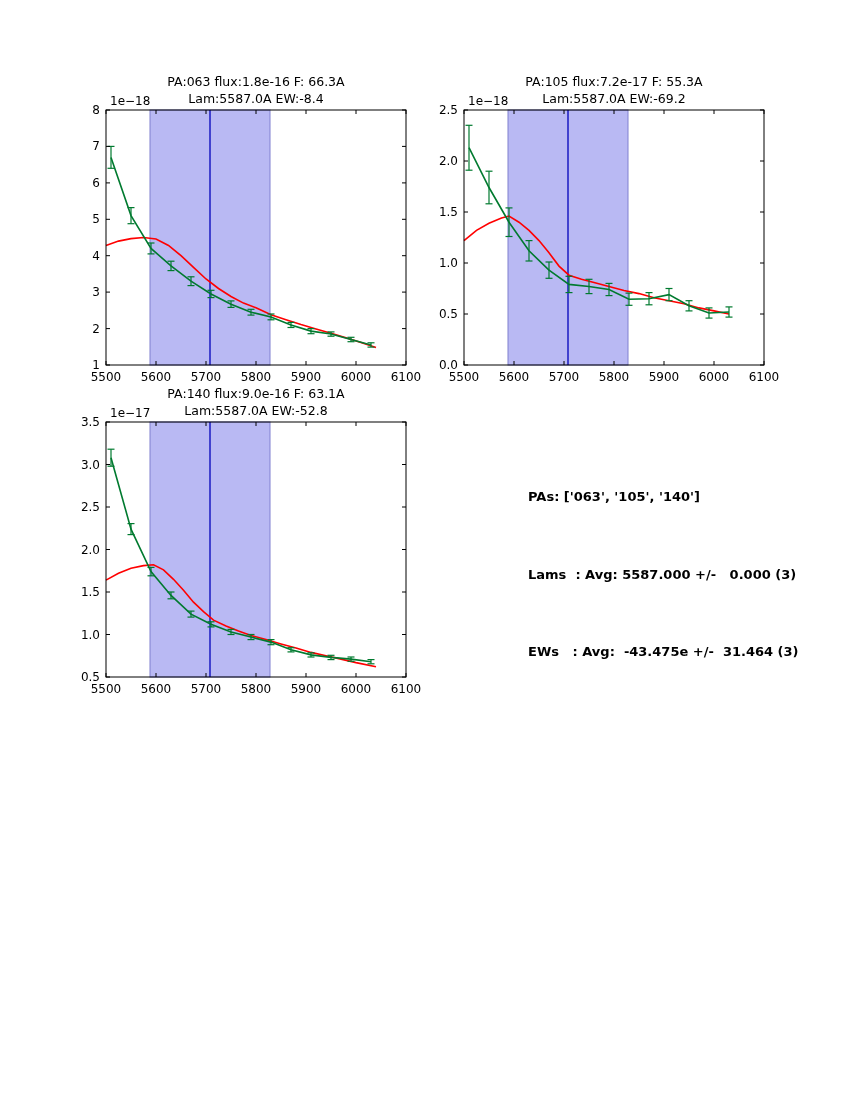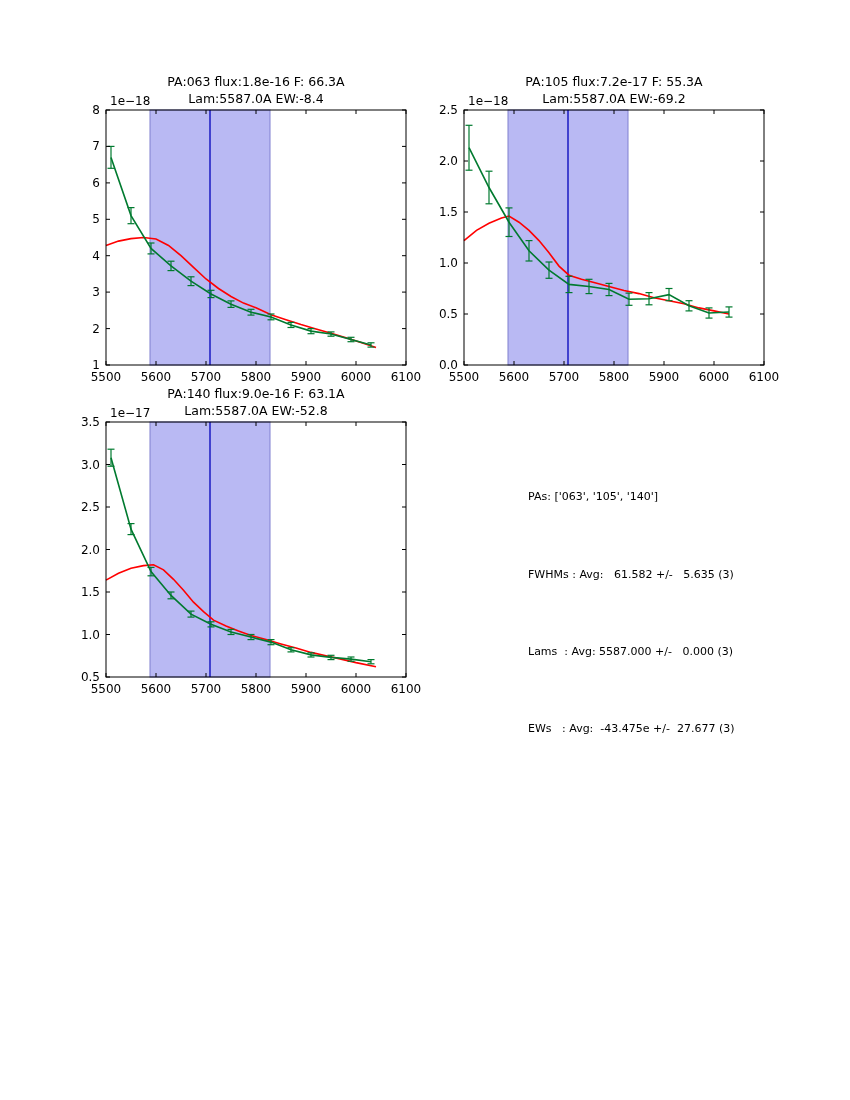--- a/index.html
+++ b/index.html
@@ -7,21 +7,21 @@
     position:relative; width:850px; height:1100px; background:#ffffff;
     font-family:"DejaVu Sans", sans-serif; overflow:hidden;
   }
   .plot { position:absolute; width:380px; height:345px; }
   .plot-0 { left:46px;  top:50px; }
   .plot-1 { left:404px; top:50px; }
   .plot-2 { left:46px;  top:362px; }
   .plot svg text { font-family:"DejaVu Sans", sans-serif; fill:#000000; }
   .stats {
     position:absolute; left:528px; top:433px;
-    font-size:11px; line-height:25.7px; color:#000000; white-space:pre;
+    font-size:13px; line-height:25.7px; color:#000000; white-space:pre;font-weight:bold;
   }
 </style>
 </head>
 <body>
 
 <div class="page">
   <div class="plot plot-0"><svg xmlns="http://www.w3.org/2000/svg" width="380" height="345">
         <rect x="104.0" y="60" width="120.0" height="255" fill="#b9b9f3" stroke="#8080d0" stroke-width="1"></rect>
         <line x1="164.0" y1="60" x2="164.0" y2="315" stroke="#0000bb" stroke-width="1.3"></line>
         <polyline points="60.0,195.5 72.5,191.1 85.0,188.6 97.5,187.5 110.0,189.0 122.5,195.5 135.0,205.7 147.5,217.4 160.0,229.0 172.5,238.5 185.0,246.5 197.5,253.1 210.0,257.8 225.0,264.7 240.0,269.8 255.0,274.6 270.0,278.9 285.0,283.3 300.0,287.7 315.0,292.4 330.0,297.5" fill="none" stroke="#ff0000" stroke-width="1.6"></polyline>
@@ -383,17 +383,16 @@
         <line x1="60" y1="60.0" x2="64" y2="60.0" stroke="#000000" stroke-width="1"></line>
         <line x1="360" y1="60.0" x2="356" y2="60.0" stroke="#000000" stroke-width="1"></line>
         <text x="54" y="64.0" font-size="12" text-anchor="end">3.5</text>
         <text x="210" y="36" font-size="12.5" text-anchor="middle">PA:140 flux:9.0e-16 F: 63.1A</text>
         <text x="210" y="53" font-size="12.5" text-anchor="middle">Lam:5587.0A EW:-52.8</text>
         <text x="64" y="55" font-size="12" text-anchor="start">1e−17</text>
       </svg></div>
 
   <div class="stats">
     <div>PAs: ['063', '105', '140']</div>
-    <div>FWHMs : Avg:   61.582 +/-   5.635 (3)</div>
     <div>Lams  : Avg: 5587.000 +/-   0.000 (3)</div>
-    <div>EWs   : Avg:  -43.475e +/-  27.677 (3)</div>
+    <div>EWs   : Avg:  -43.475e +/-  31.464 (3)</div>
   </div>
 </div>
 
 </body></html>

